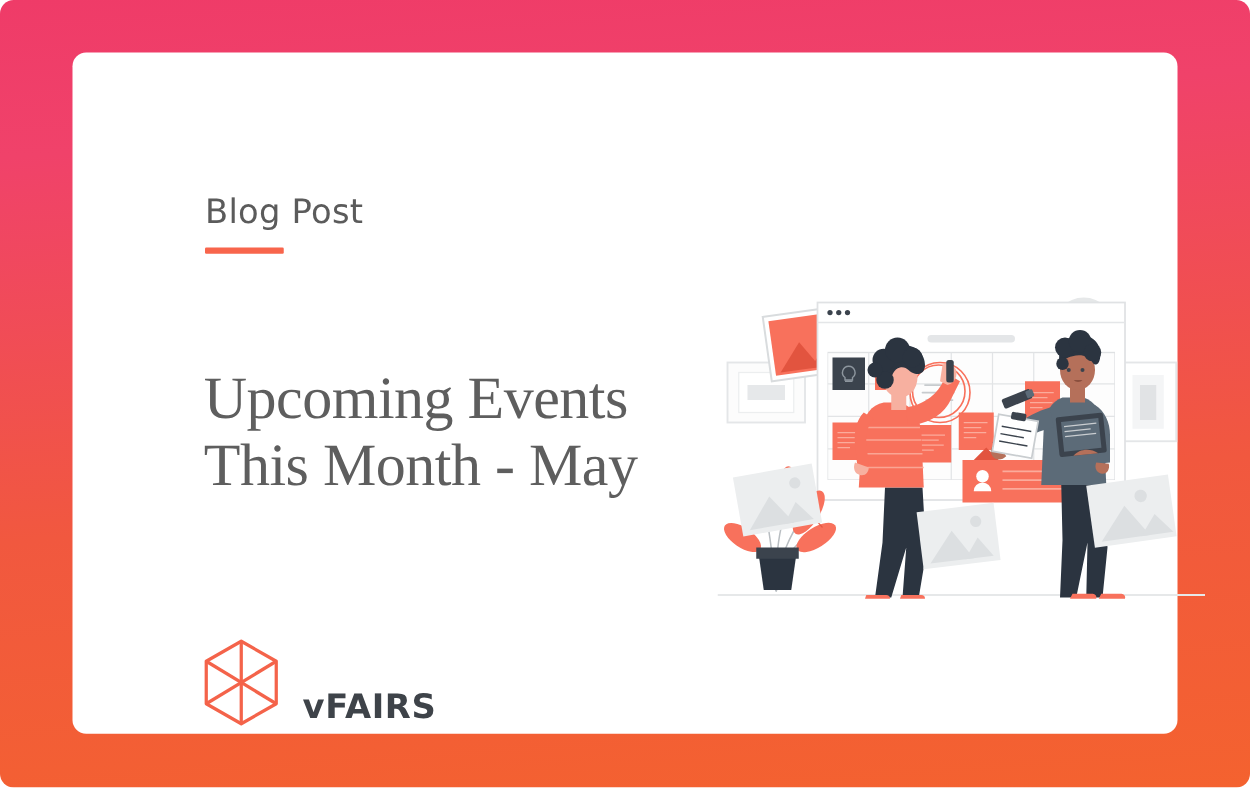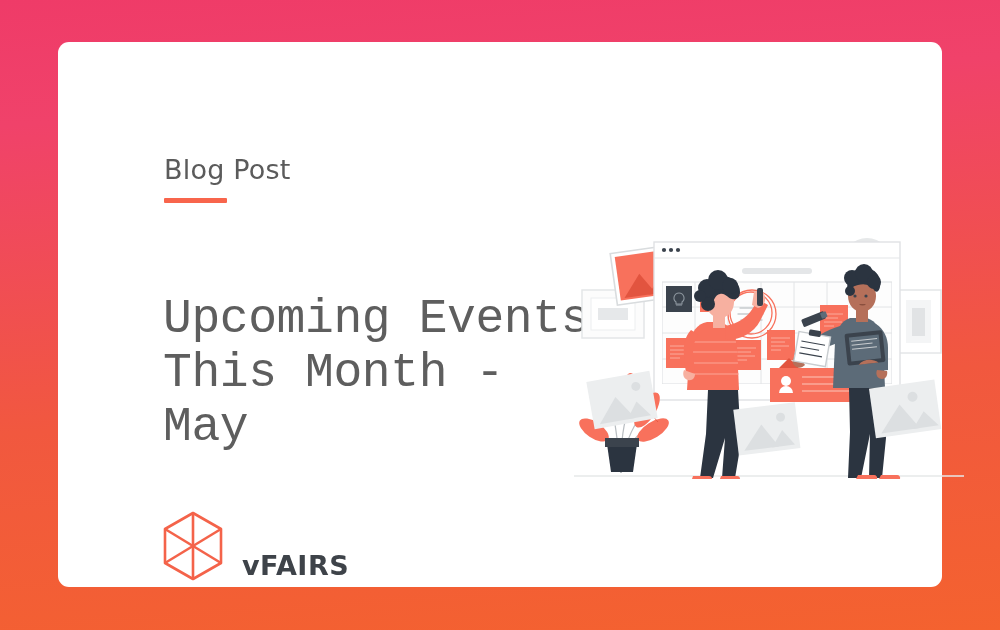--- a/index.html
+++ b/index.html
@@ -5,20 +5,21 @@
   * { margin:0; padding:0; box-sizing:border-box; }
   html, body {
     width:1000px; height:630px;
     font-family:"Liberation Sans", sans-serif;
     overflow:hidden;
   }
   #stage {
     position:relative;
     width:1000px; height:630px;
     background:linear-gradient(176deg, #ef3b68 0%, #f0426a 18%, #f1583f 62%, #f4622f 100%);
+    border-radius:11px;
   }
 
   
   #card {
     position:absolute;
     left:58px; top:42px;
     width:884px; height:545px;
     background:#ffffff;
     border-radius:11px;
   }
@@ -36,21 +37,21 @@
     position:absolute;
     left:106px; top:156px;
     width:63px; height:5px;
     background:#f8654c;
     border-radius:1px;
   }
   .headline {
     position:absolute;
     left:105px; top:250px;
     width:430px;
-    font-family:Liberation Mono, monospace;
+    font-family:Liberation Serif, serif;
     font-weight:300;
     font-size:48px;
     line-height:54px;
     letter-spacing:-0.4px;
     color:#5e5e5e;
     white-space:pre-line;
   }
 
   
   #logo-wrap {

